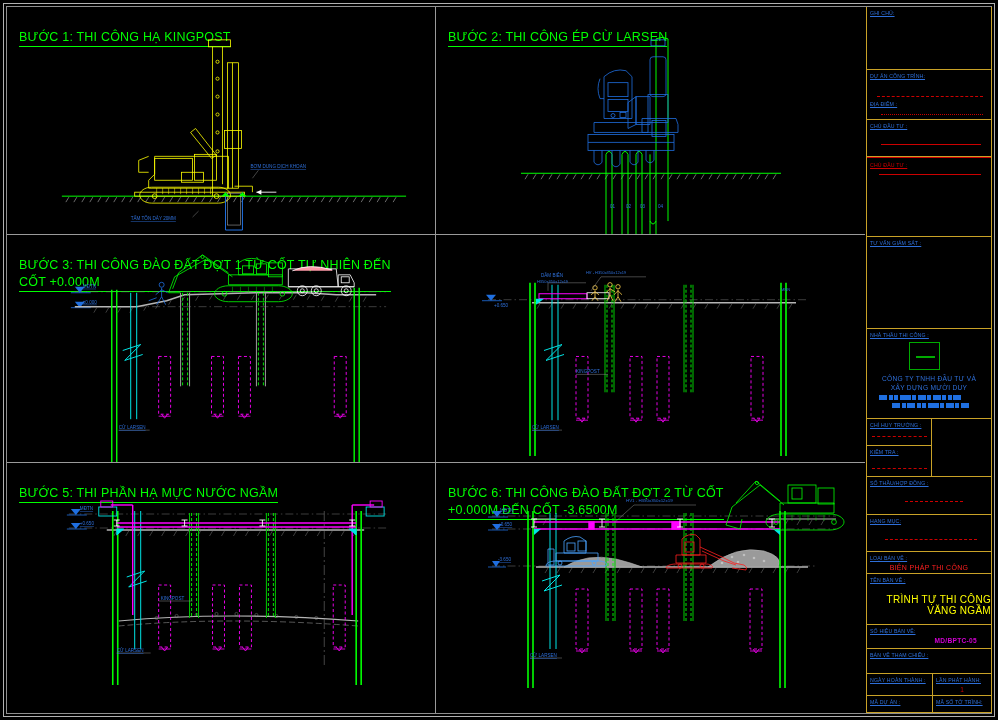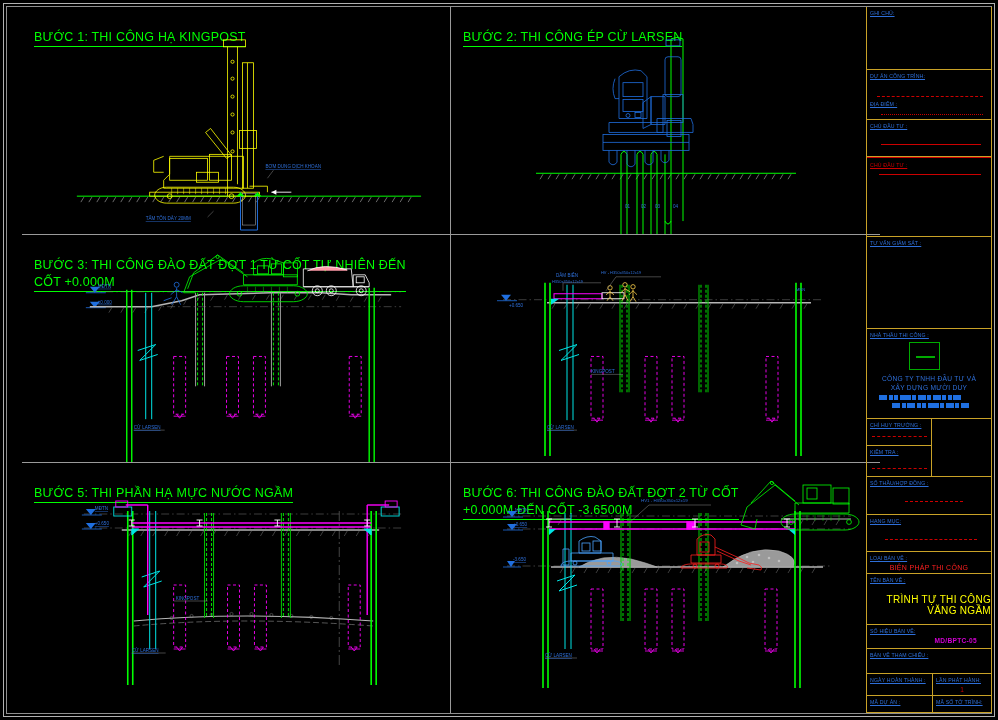--- a/index.html
+++ b/index.html
@@ -21,21 +21,21 @@
     border: 1px solid #b0b0b0;
   }
   .inner-frame {
     position: absolute; left: 6px; top: 6px;
     width: 986px; height: 708px;
     border: 1px solid #8f8f8f;
   }
   
   .panels {
     position: absolute;
-    left: 22px; top: 7px;
+    left: 7px; top: 7px;
     width: 858px; height: 706px;
   }
   .panel {
     position: absolute;
     border-right: 1px solid #9a9a9a;
     border-bottom: 1px solid #9a9a9a;
     overflow: hidden;
   }
   .p1 { left: 0;     top: 0;   width: 429px; height: 228px; }
   .p2 { left: 429px; top: 0;   width: 429px; height: 228px; border-right: none; }

